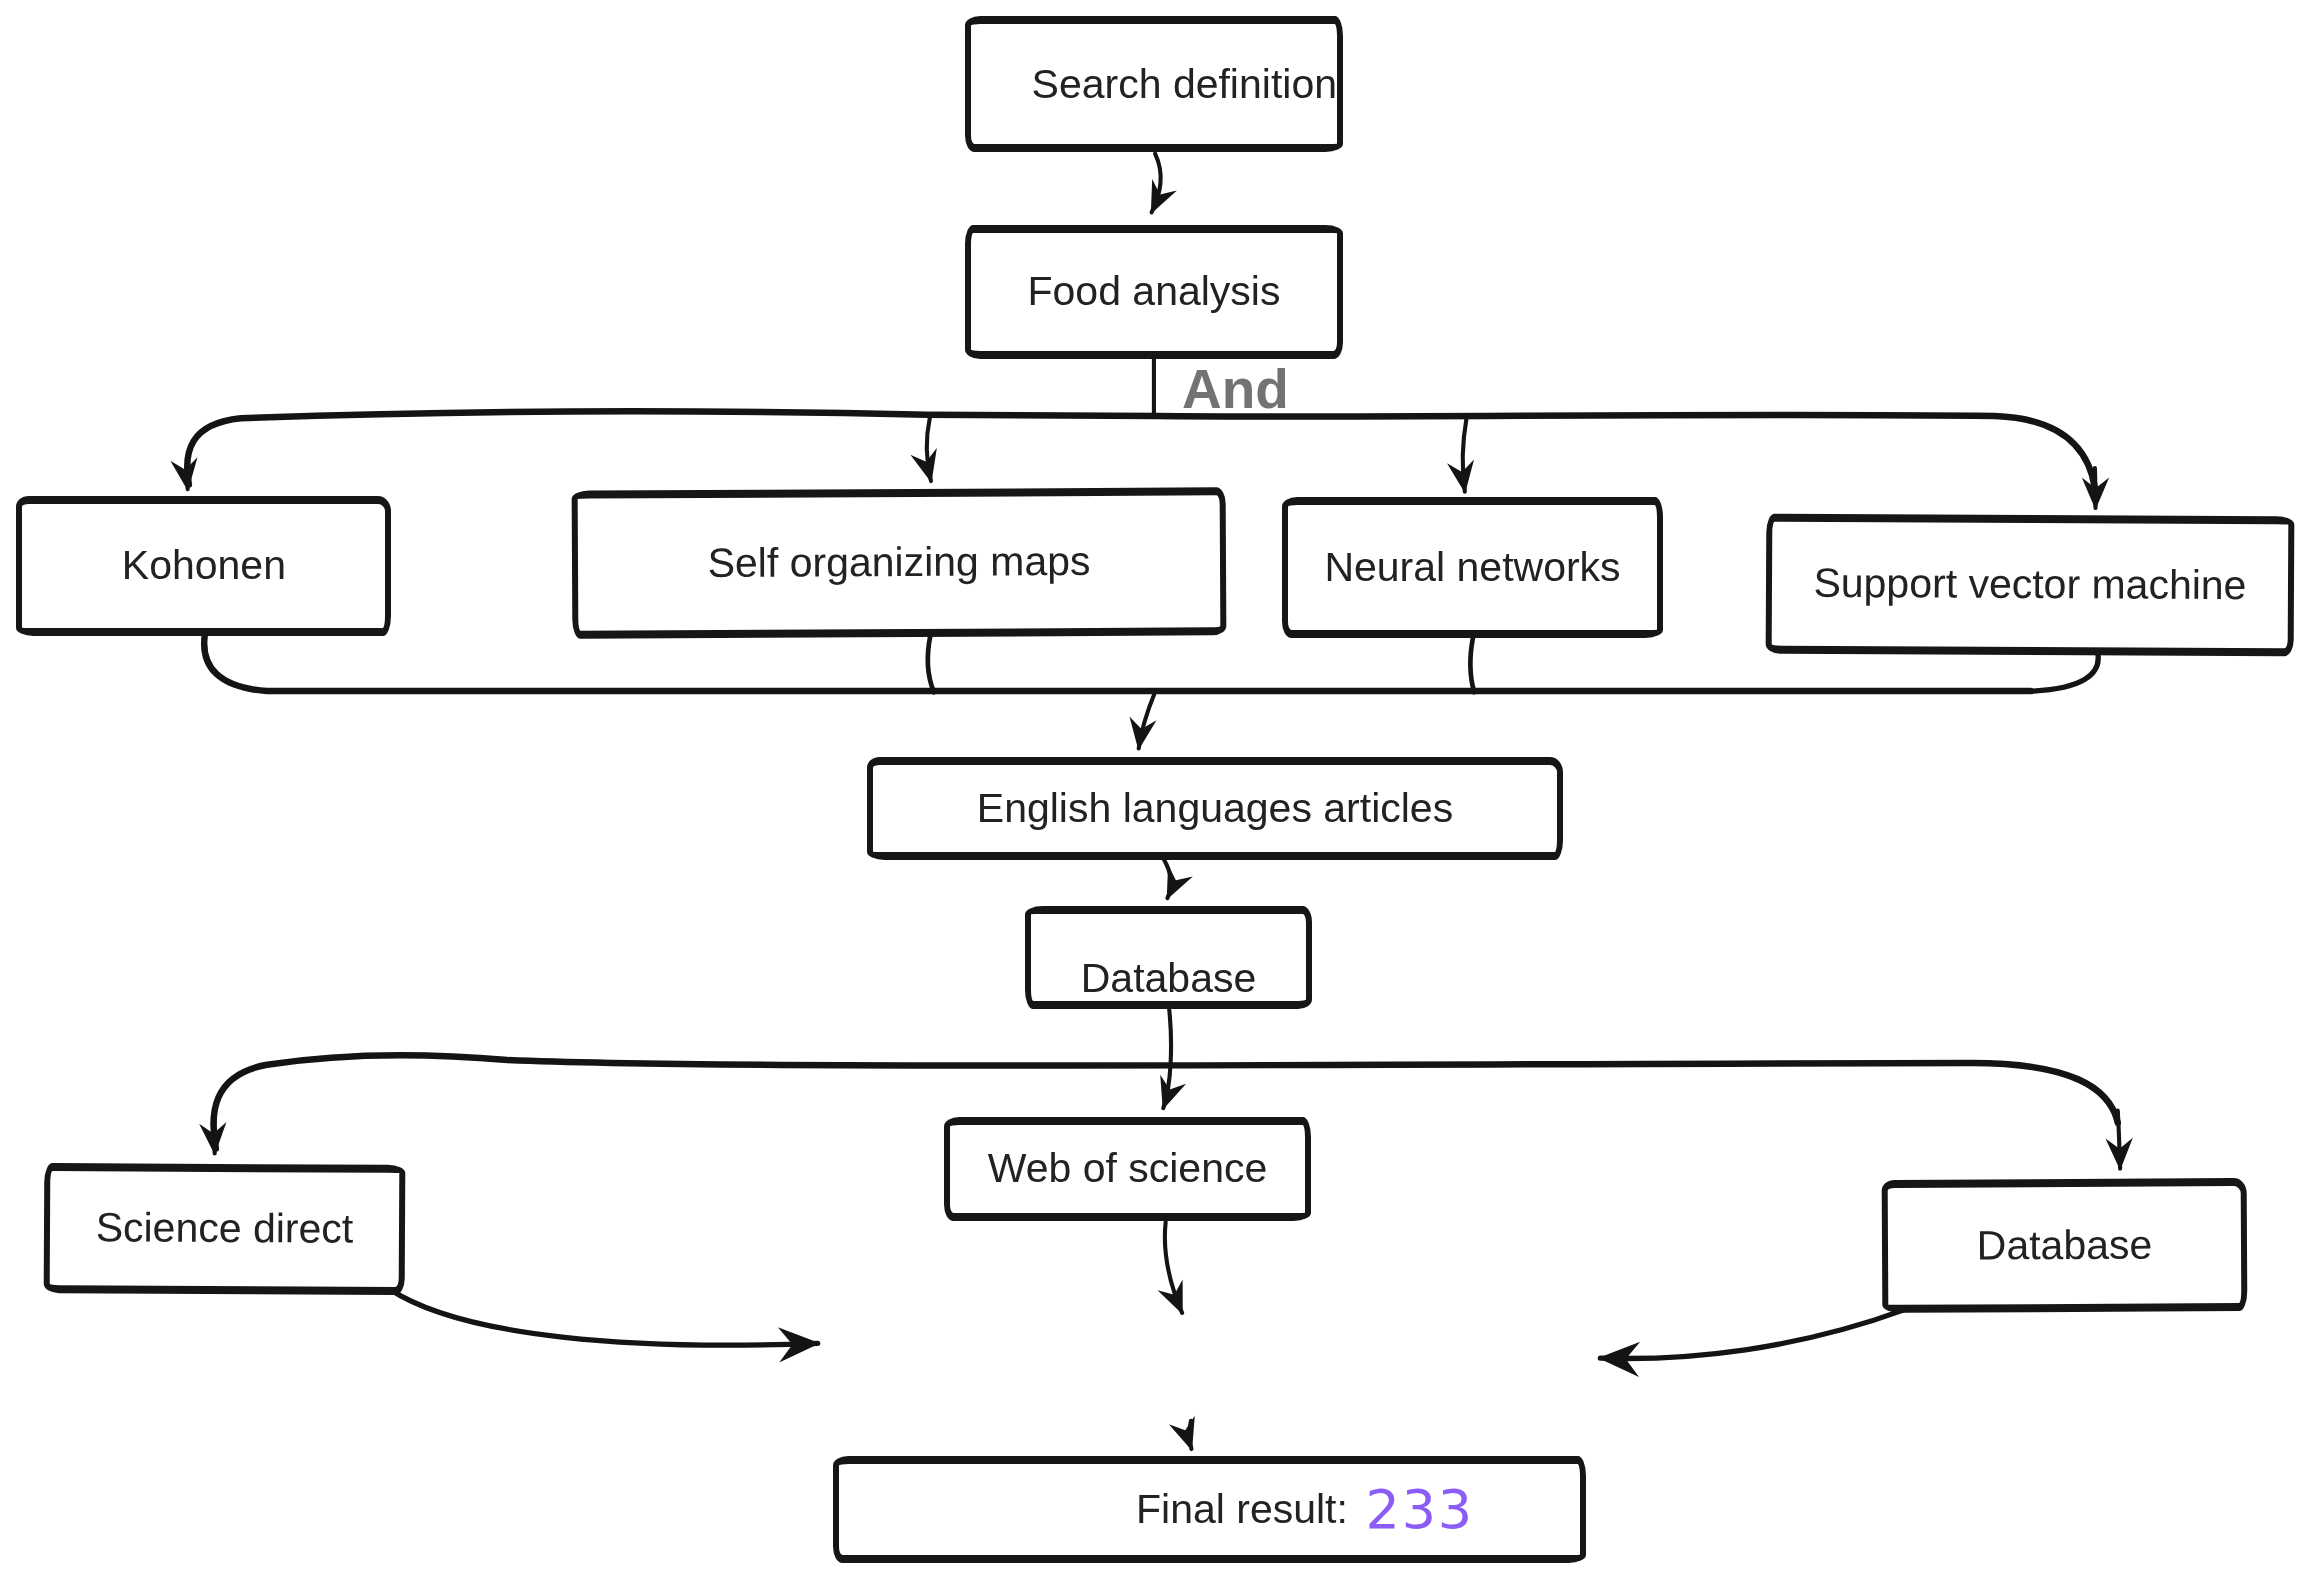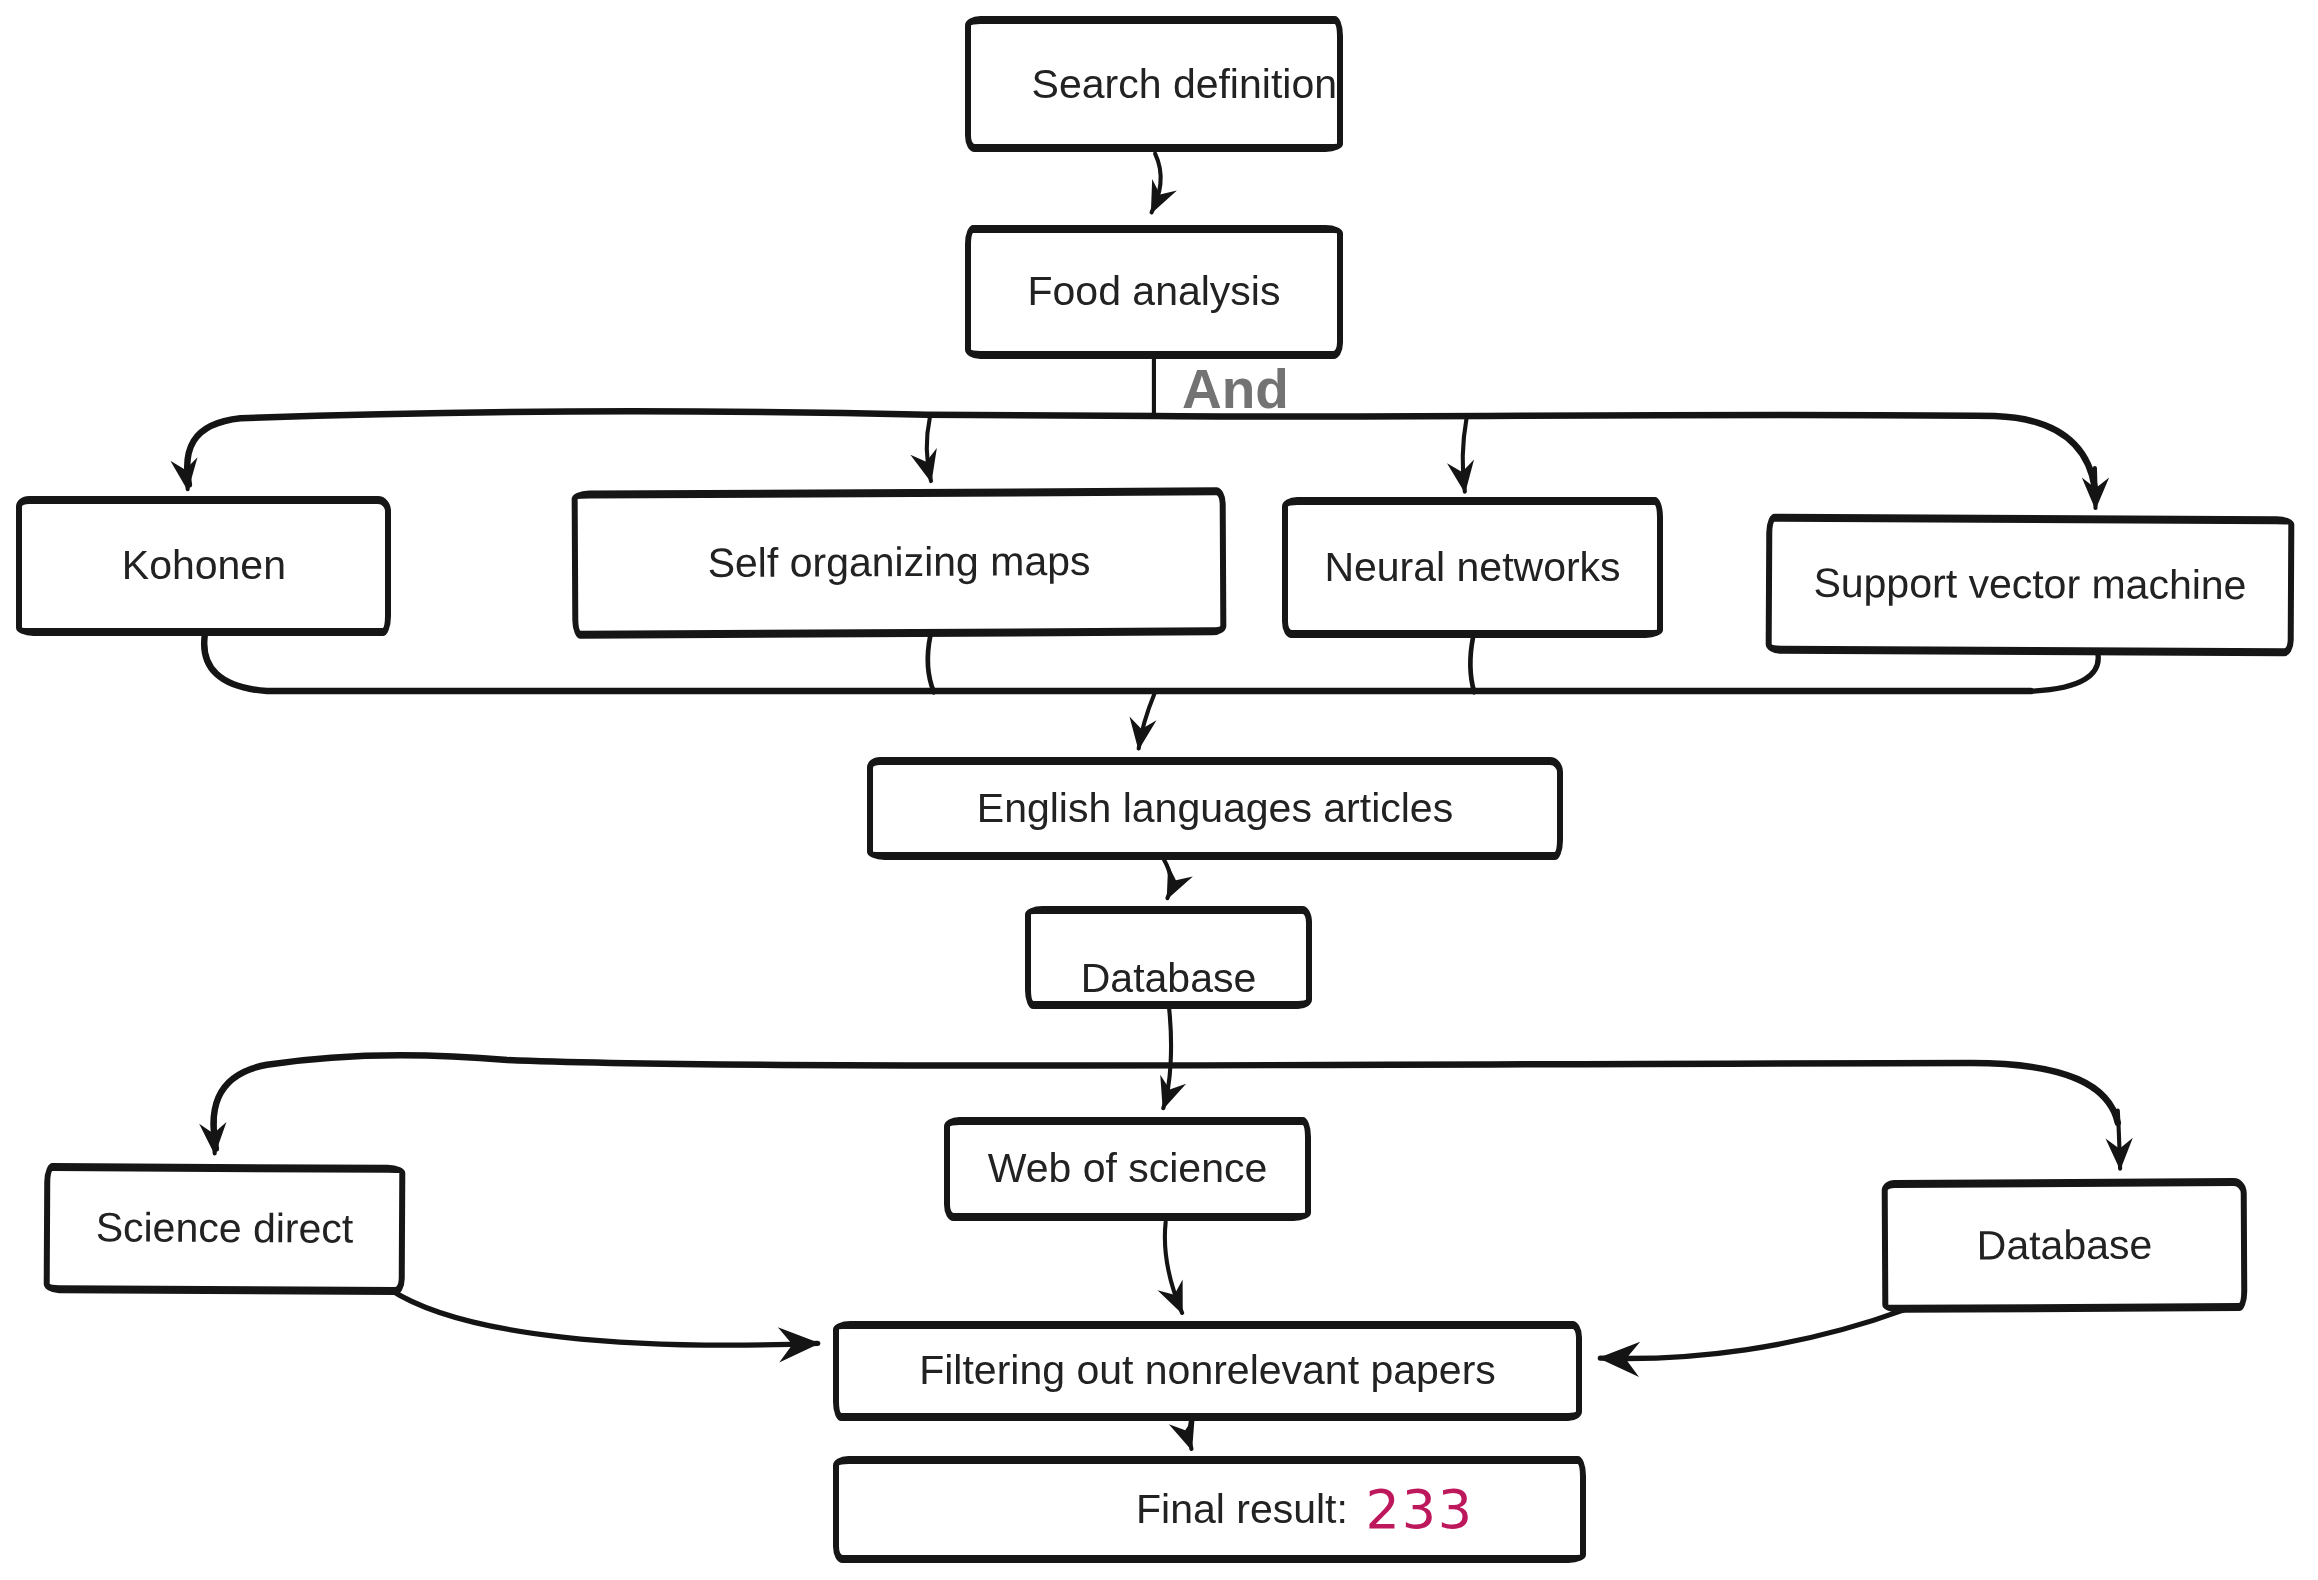--- a/index.html
+++ b/index.html
@@ -21,21 +21,21 @@
   .rd{border-radius:17.6px 9.4px 14px 8.2px / 8.2px 16.4px 9.4px 19px;}
   .t1{transform:rotate(-0.3deg);}
   .t2{transform:rotate(0.3deg);}
   #and-label{
     position:absolute;z-index:1;left:1182px;top:357px;
     font-weight:bold;font-size:55px;color:#737373;
   }
   .final-box{padding-right:106px;}
   .final-box .num{
     font-family:"DejaVu Sans",sans-serif;font-size:54px;
-    margin-left:17.6px;letter-spacing:1.8px;color:#be185d;
+    margin-left:17.6px;letter-spacing:1.8px;color:#8b5cf6;
   }
 </style>
 </head>
 <body>
 
 <div id="canvas">
 
   <svg class="wires" width="2319" height="1581" viewBox="0 0 3953 2695">
     <defs>
       <marker id="ah" viewBox="0 0 12 10" refX="11" refY="5" markerWidth="8.5" markerHeight="7.2" orient="auto" markerUnits="strokeWidth">
@@ -106,23 +106,20 @@
   </div>
 
   <div class="node rb t2" style="left:44px;top:1164px;width:361px;height:130px;">
     <span class="lbl">Science direct</span>
   </div>
 
   <div class="node rc t1" style="left:1882px;top:1179px;width:365px;height:133px;">
     <span class="lbl">Database</span>
   </div>
 
-  <div class="node rd" style="left:833px;top:1321px;width:749px;height:100px;">
-    <span class="lbl">Filtering out nonrelevant papers</span>
-  </div>
 
   <div class="node ra final-box" style="left:833px;top:1456px;width:753px;height:107px;justify-content:flex-end;">
     <span class="lbl">Final result:</span>
     <span class="lbl num">233</span>
   </div>
 
 </div>
 
 
 </body></html>

